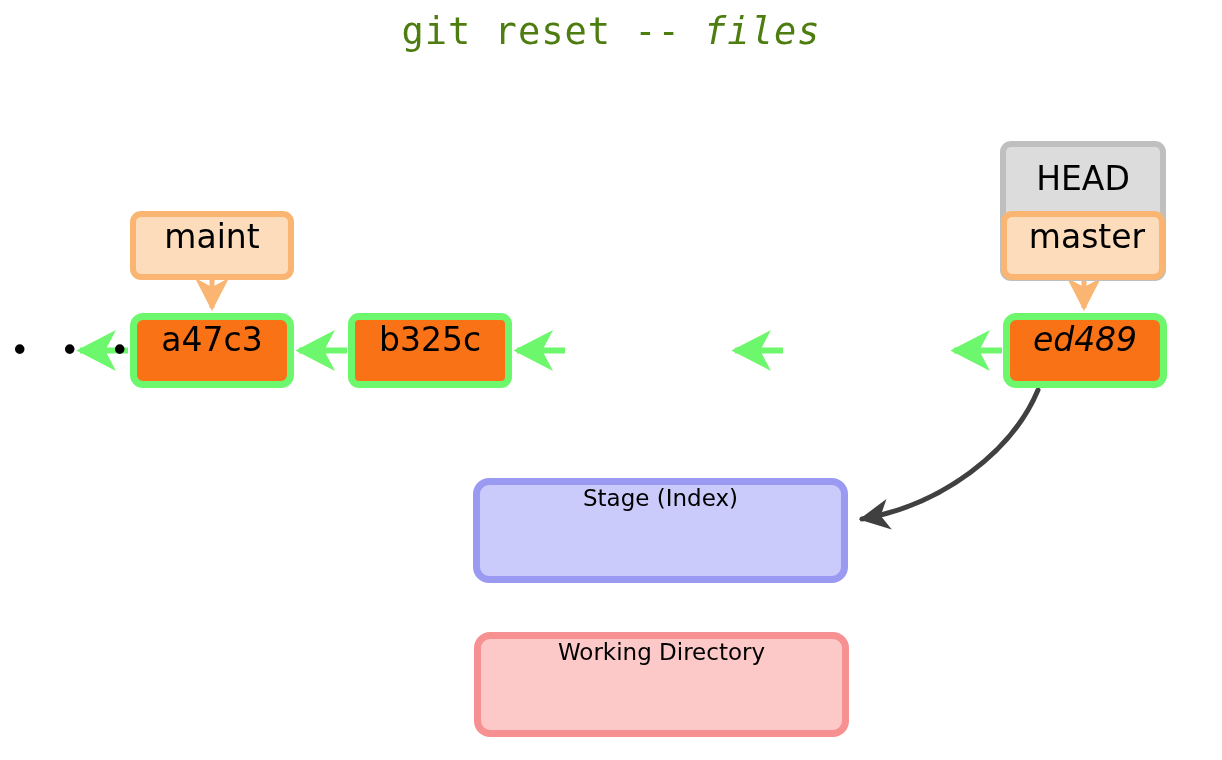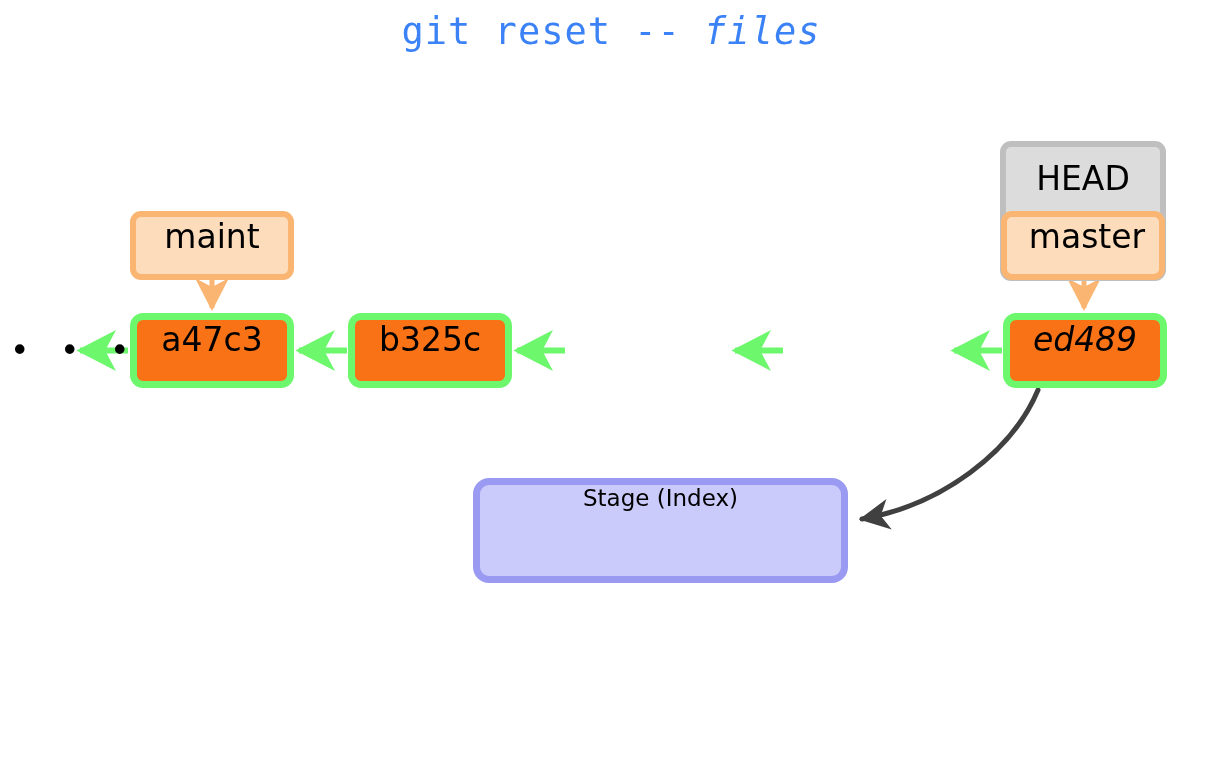--- a/index.html
+++ b/index.html
@@ -24,21 +24,21 @@
   }
   .title {
     position: absolute;
     left: 0;
     top: 10px;
     width: 1222px;
     text-align: center;
     font-family: "DejaVu Sans Mono", monospace;
     font-size: 37px;
     letter-spacing: 1px;
-    color: #3b82f6;
+    color: #4d7c0f;
     white-space: pre;
   }
   .title .italic {
     font-style: italic;
   }
   .node {
     position: absolute;
     box-sizing: border-box;
     display: flex;
     align-items: flex-start;
@@ -143,25 +143,28 @@
     <span>maint</span>
   </div>
 
   <div class="node branch" style="left:1001px; top:211px; width:164px; height:69px;padding-left:8px;">
     <span>master</span>
   </div>
 
   <div class="node commit" style="left:130px;">
     <span>a47c3</span>
   </div>
-  <div class="node commit" style="left:348px;">
+  <div class="node commit" style="left:348px;border-radius:11px;">
     <span>b325c</span>
   </div>
   <div class="node commit" style="left:1003px;font-style:italic;">
     <span>ed489</span>
   </div>
 
   <div class="node area stagebox" style="left:473px; top:478px; width:375px; height:105px;">
     <span>Stage (Index)</span>
   </div>
 
+  <div class="node area wdbox" style="left:474px; top:632px; width:375px; height:105px;">
+    <span>Working Directory</span>
+  </div>
 
 </div>
 
 </body></html>

